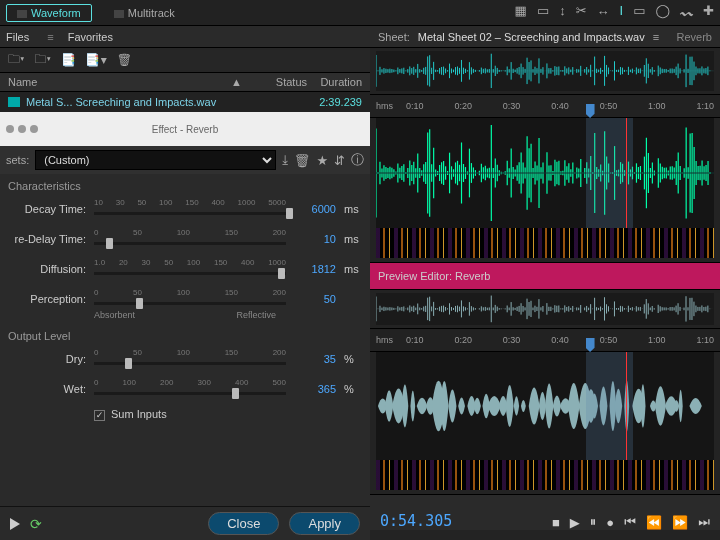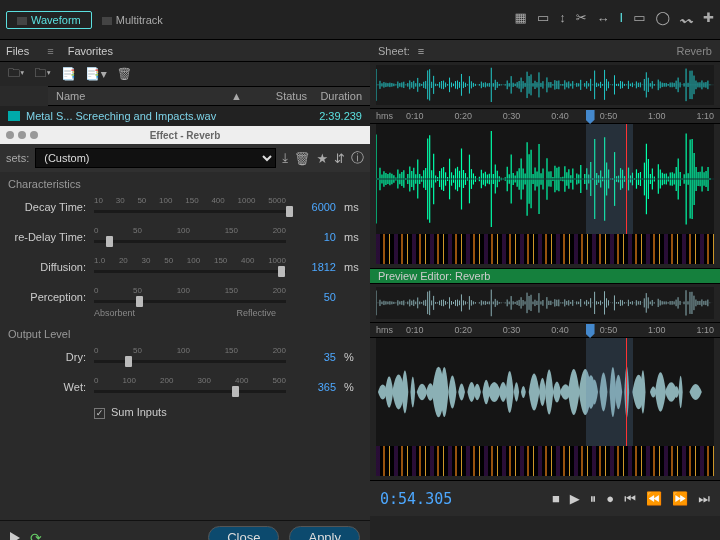--- a/index.html
+++ b/index.html
@@ -1,37 +1,37 @@
 <!DOCTYPE html>
 <html><head>
 <meta charset="utf-8">
 <style>
 * { margin:0; padding:0; box-sizing:border-box; font-family:"Segoe UI",Arial,sans-serif; }
 body { background:#1a1a1a; color:#aaa; font-size:11px; width:720px; height:540px; overflow:hidden; position:relative; }
-.topbar { height:40px; background:#222; display:flex; align-items:center; padding:0 6px; gap:0; border-bottom:1px solid #000; }
+.topbar { height:26px; background:#222; display:flex; align-items:center; padding:0 6px; gap:12px; border-bottom:1px solid #000; }
 .mode-tab { padding:2px 10px; color:#aaa; }
 .mode-tab.active { color:#5be0e0; border:1px solid #5be0e0; border-radius:2px; }
 .mode-tab .blk { display:inline-block; width:10px; height:8px; background:#444; margin-right:4px; vertical-align:middle; }
 .tool-icons { margin-left:auto; display:flex; gap:10px; color:#aaa; font-size:13px; }
 .tool-icons span { cursor:pointer; }
 .main { display:flex; height:514px; }
 .left { width:370px; display:flex; flex-direction:column; background:#2a2a2a; }
 .panel-tabs { height:22px; display:flex; align-items:center; padding:0 6px; gap:14px; background:#2a2a2a; border-bottom:1px solid #000; }
 .panel-tabs .tab { color:#ccc; }
 .panel-tabs .menu { margin-left:4px; color:#888; }
 .file-tools { height:24px; display:flex; align-items:center; gap:10px; padding:0 8px; background:#262626; }
 .file-tools span { color:#aaa; font-size:12px; }
-.file-hdr { height:20px; display:flex; align-items:center; background:#2e2e2e; padding:0 8px; border-top:1px solid #000; border-bottom:1px solid #000;margin-left:48px; }
+.file-hdr { height:20px; display:flex; align-items:center; background:#2e2e2e; padding:0 8px; border-top:1px solid #000; border-bottom:1px solid #000; }
 .file-hdr .nm { flex:1; }
 .file-hdr .col { width:55px; text-align:right; }
 .file-row { height:20px; display:flex; align-items:center; padding:0 8px; background:#222; color:#7dd3e8; }
 .file-row .wave-ic { display:inline-block; width:12px; height:10px; background:#0aa; margin-right:6px; }
 .file-row .nm { flex:1; white-space:nowrap; overflow:hidden; }
 .file-row .dur { color:#5be0e0; width:55px; text-align:right; }
-.dialog-title { height:18px; background:#eee; color:#666; display:flex; align-items:center; justify-content:center; font-size:10px; position:relative;font-weight:bold; }
+.dialog-title { height:34px; background:#eee; color:#666; display:flex; align-items:center; justify-content:center; font-size:10px; position:relative; }
 .dialog-title .dots { position:absolute; left:6px; display:flex; gap:4px; }
 .dialog-title .dots i { width:8px; height:8px; border-radius:50%; background:#999; display:inline-block; }
 .preset-row { height:28px; background:#303030; display:flex; align-items:center; padding:4px 6px; gap:6px; }
 .preset-row .lbl { color:#aaa; }
 .preset-row select { flex:1; background:#111; color:#ddd; border:1px solid #000; height:20px; font-size:11px; padding:0 4px; }
 .preset-row .ic { color:#aaa; font-size:13px; cursor:pointer; }
 .section-title { padding:6px 8px 2px; color:#999; }
 .slider-row { display:flex; align-items:center; height:30px; padding:0 8px; gap:8px; }
 .slider-row .lbl { width:78px; text-align:right; color:#ccc; }
 .slider-track { flex:1; position:relative; height:22px; }
@@ -46,32 +46,32 @@
 .dlg-footer { height:34px; display:flex; align-items:center; padding:0 10px; gap:10px; background:#2a2a2a; border-top:1px solid #111; }
 .dlg-footer .play { width:0;height:0;border-left:10px solid #ccc;border-top:6px solid transparent;border-bottom:6px solid transparent; }
 .dlg-footer .loop { color:#6c6; font-size:14px; }
 .dlg-footer .spacer { flex:1; }
 .dlg-footer button { background:#0c4a6e; color:#ddd; border:1px solid #555; padding:3px 18px; border-radius:12px; font-size:13px; }
 .right { flex:1; background:#232323; display:flex; flex-direction:column; }
 .ed-hdr { height:22px; display:flex; align-items:center; padding:0 8px; gap:8px; background:#2a2a2a; border-bottom:1px solid #000; }
 .ed-hdr .fname { color:#ddd; }
 .overview { height:40px; background:#1a1a1a; margin:3px 6px; position:relative; }
 .overview .wv { position:absolute; inset:0; }
-.ruler { height:16px; display:flex; align-items:center; padding:0 6px; color:#999; font-size:9px; background:#222; border-top:1px solid #000; border-bottom:1px solid #000; }
+.ruler { height:24px; display:flex; align-items:center; padding:0 6px; color:#999; font-size:9px; background:#222; border-top:1px solid #000; border-bottom:1px solid #000; }
 .ruler .lbl-hms { width:30px; }
 .ruler .marks { flex:1; display:flex; justify-content:space-between;text-align:center; }
 .wave-area { height:95px; background:#151515; position:relative; margin:0 6px; }
 .wave-svg { width:100%; height:100%; }
 .playhead { position:absolute; top:0; bottom:0; width:1px; background:#f33; }
 .region { position:absolute; top:0; bottom:0; background:rgba(90,130,170,.25); }
 .flag { position:absolute; top:-14px; width:9px; height:14px; background:#48c; clip-path:polygon(0 0,100% 0,100% 70%,50% 100%,0 70%); }
 .spectro { height:30px; background:linear-gradient(#000 40%,#000); margin:0 6px 4px; position:relative; overflow:hidden; }
 .spectro .fire { position:absolute; inset:0; background:repeating-linear-gradient(90deg,#301040 0 4px,#000 4px 7px,#b06010 7px 9px,#000 9px 13px,#f0b030 13px 14px,#000 14px 18px); opacity:.85; }
-.section-hdr { height:16px; padding:0 8px; display:flex; align-items:center; color:#ccc; background:#15803d; border-top:1px solid #000; border-bottom:1px solid #000; }
-.transport { height:36px; display:flex; align-items:center; padding:0 10px; gap:10px; background:#2a2a2a; border-top:1px solid #000; }
+.section-hdr { height:28px; padding:0 8px; display:flex; align-items:center; color:#ccc; background:#be185d; border-top:1px solid #000; border-bottom:1px solid #000; }
+.transport { height:36px; display:flex; align-items:flex-end; padding:0 10px; gap:10px; background:#2a2a2a; border-top:1px solid #000; }
 .transport .time { color:#4da8ff; font-size:15px; font-family:Consolas,monospace; }
 .transport .spacer { flex:1; }
 .transport .btn { color:#ccc; font-size:13px; cursor:pointer; }
 </style>
 </head>
 <body>
 
 <div class="topbar">
   <div class="mode-tab active"><span class="blk"></span><span>Waveform</span></div>
   <div class="mode-tab"><span class="blk"></span><span>Multitrack</span></div>
@@ -257,20 +257,21 @@
       <span class="loop">⟳</span>
       <span class="spacer"></span>
       <button>Close</button>
       <button>Apply</button>
     </div>
   </div>
 
   <div class="right">
     <div class="ed-hdr">
       <span>Sheet:</span>
+      <span class="fname">Metal Sheet 02 – Screeching and Impacts.wav</span>
       <span>≡</span>
       <span style="margin-left:auto;color:#888">Reverb</span>
     </div>
 
     <div class="overview">
       <svg class="wv" viewBox="0 0 340 40" preserveAspectRatio="none">
         <line x1="0" y1="20" x2="340" y2="20" stroke="#244" stroke-width=".5"></line>
         <g stroke="#2cc" stroke-width="1" id="ov">
             <line x1="0" x2="0" y1="3.9958333333333336" y2="36.00416666666666"></line>
             <line x1="2" x2="2" y1="19.681558641975307" y2="20.318441358024693"></line>

